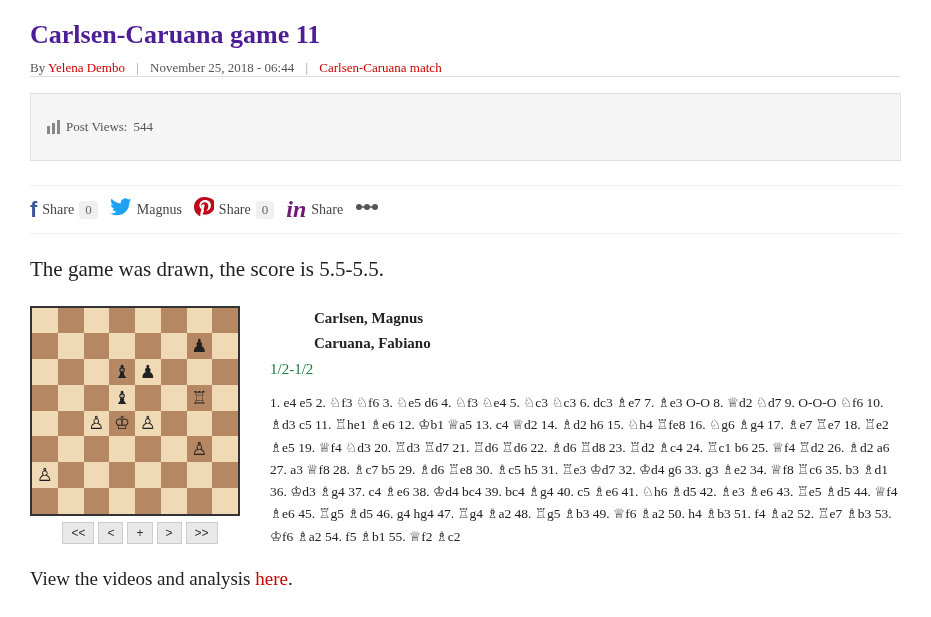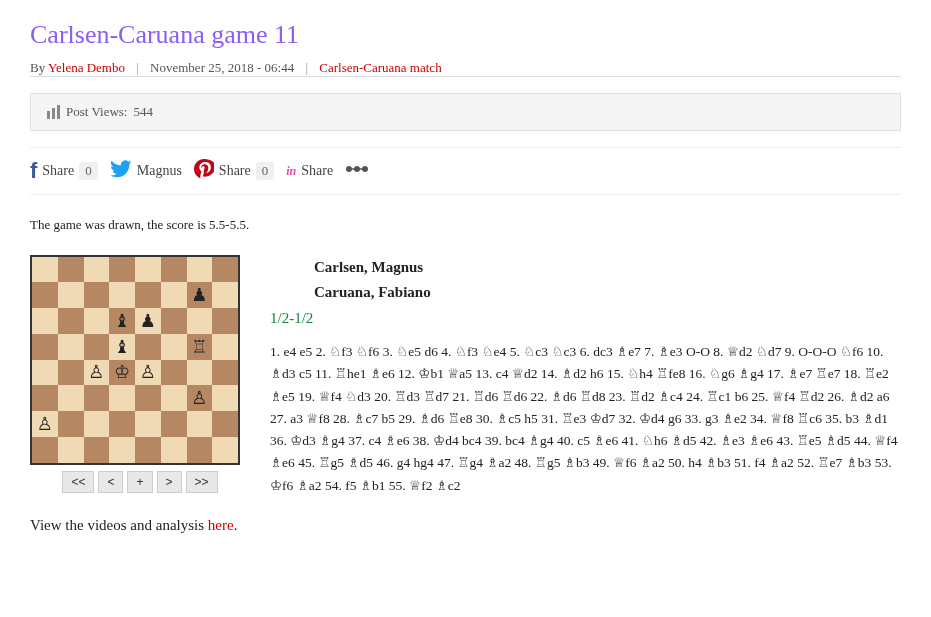--- a/index.html
+++ b/index.html
@@ -7,45 +7,45 @@
       font-family: Georgia, 'Times New Roman', serif;
       font-size: 15px;
       color: #222;
       background: #fff;
       padding: 20px 30px;
       max-width: 931px;
     }
 
     h1.page-title {
       font-size: 26px;
-      font-weight: normal;
+      font-weight: bold;
       margin-bottom: 10px;
-      color: #8b5cf6;
+      color: #4c1d95;
     }
 
     .byline {
       font-size: 13px;
       color: #555;
       margin-bottom: 16px;
       border-bottom: 1px solid #ddd;
     }
     .byline a {
       color: #c00;
       text-decoration: none;
     }
     .byline .separator {
       margin: 0 8px;
       color: #999;
     }
 
     .post-views {
       background: #f5f5f5;
       border: 1px solid #e0e0e0;
-      padding: 10px 16px;
-      margin-bottom: 16px;
+      padding: 25px 16px;
+      margin-bottom: 24px;
       font-size: 13px;
       color: #555;
       display: flex;
       align-items: center;
       gap: 6px;
     }
     .bar-icon {
       display: inline-flex;
       gap: 2px;
       align-items: flex-end;
@@ -82,21 +82,21 @@
       color: #666;
     }
     .fb-icon { color: #3b5998; font-size: 22px; font-weight: bold; font-family: Arial; }
     .tw-icon { color: #1da1f2; font-size: 20px; }
     .pt-icon { color: #bd081c; font-size: 20px; }
     .li-icon { color: #0077b5; font-size: 18px; font-weight: bold; font-family: Arial; }
     .share-dots { font-size: 18px; color: #555; }
 
     .intro-text {
       margin-bottom: 20px;
-      font-size: 13px;
+      font-size: 21px;
       line-height: 1.5;
     }
 
     .game-container {
       display: flex;
       gap: 20px;
       margin-bottom: 20px;
       align-items: flex-start;
     }
 
@@ -168,21 +168,21 @@
       color: #333;
     }
 
     .moves-text {
       font-size: 13.5px;
       line-height: 1.65;
       color: #222;
     }
 
     .footer-link {
-      font-size: 15px;
+      font-size: 19px;
       margin-top: 18px;
     }
     .footer-link a {
       color: #c00;
       text-decoration: none;
     }
   </style>
 </head>
 <body>
 
@@ -228,21 +228,21 @@
     <span class="pt-icon">
       <svg width="20" height="20" viewBox="0 0 20 20" fill="#bd081c">
         <path d="M10 0C4.48 0 0 4.48 0 10c0 4.24 2.65 7.86 6.39 9.29-.09-.78-.17-1.98.04-2.83.18-.77 1.23-5.22 1.23-5.22s-.31-.63-.31-1.56c0-1.46.85-2.55 1.9-2.55.9 0 1.33.67 1.33 1.48 0 .9-.57 2.25-.87 3.5-.25 1.05.52 1.9 1.54 1.9 1.85 0 3.09-2.37 3.09-5.18 0-2.14-1.44-3.64-3.5-3.64-2.38 0-3.78 1.79-3.78 3.63 0 .72.28 1.49.62 1.91.07.08.08.16.06.24-.06.26-.2.82-.23.93-.04.15-.13.18-.3.11-1.12-.52-1.82-2.17-1.82-3.49 0-2.83 2.06-5.44 5.93-5.44 3.11 0 5.53 2.22 5.53 5.18 0 3.09-1.95 5.57-4.65 5.57-.91 0-1.76-.47-2.05-1.03l-.56 2.08c-.2.78-.75 1.75-1.12 2.35.84.26 1.74.4 2.66.4 5.52 0 10-4.48 10-10S15.52 0 10 0z"></path>
       </svg>
     </span>
     <span>Share</span>
     <span class="count">0</span>
   </a>
 
   <a href="#" class="social-btn">
-    <span class="li-icon" style="font-size:12px; color:#ec4899; font-style:italic; font-family:serif;">in</span>
+    <span class="li-icon" style="font-size:24px; color:#701a75; font-style:italic; font-family:serif;">in</span>
     <span>Share</span>
   </a>
 
   <a href="#" class="social-btn">
     <span class="share-dots">
       <svg width="24" height="16" viewBox="0 0 24 16" fill="#555">
         <circle cx="4" cy="8" r="3"></circle>
         <circle cx="12" cy="8" r="3"></circle>
         <circle cx="20" cy="8" r="3"></circle>
         <line x1="4" y1="8" x2="20" y2="8" stroke="#555" stroke-width="1.5"></line>

